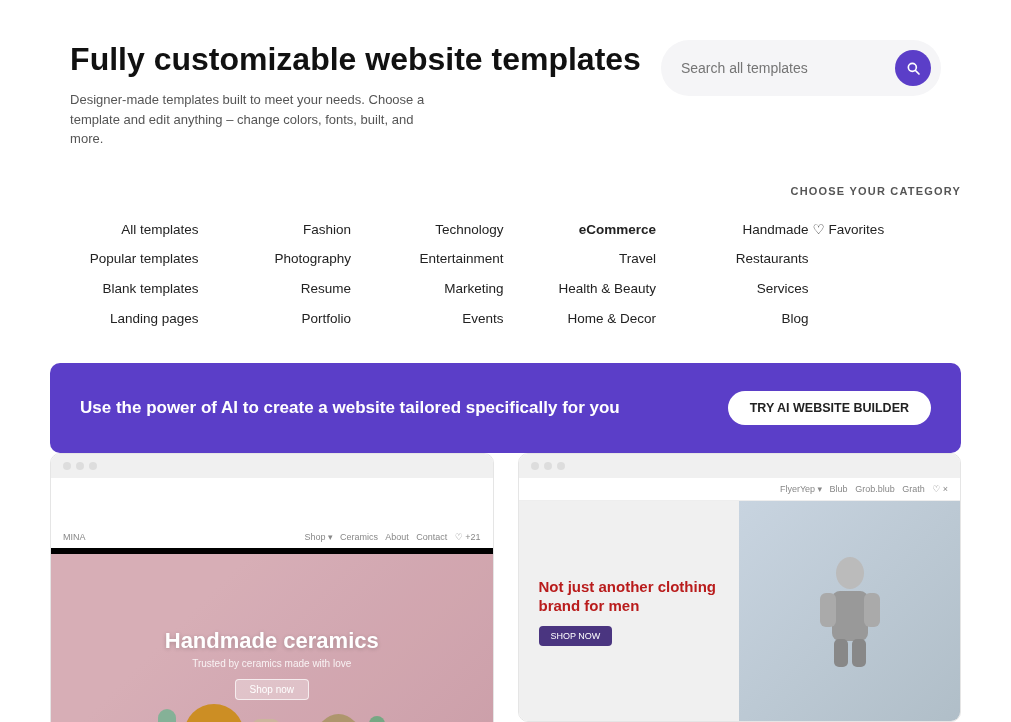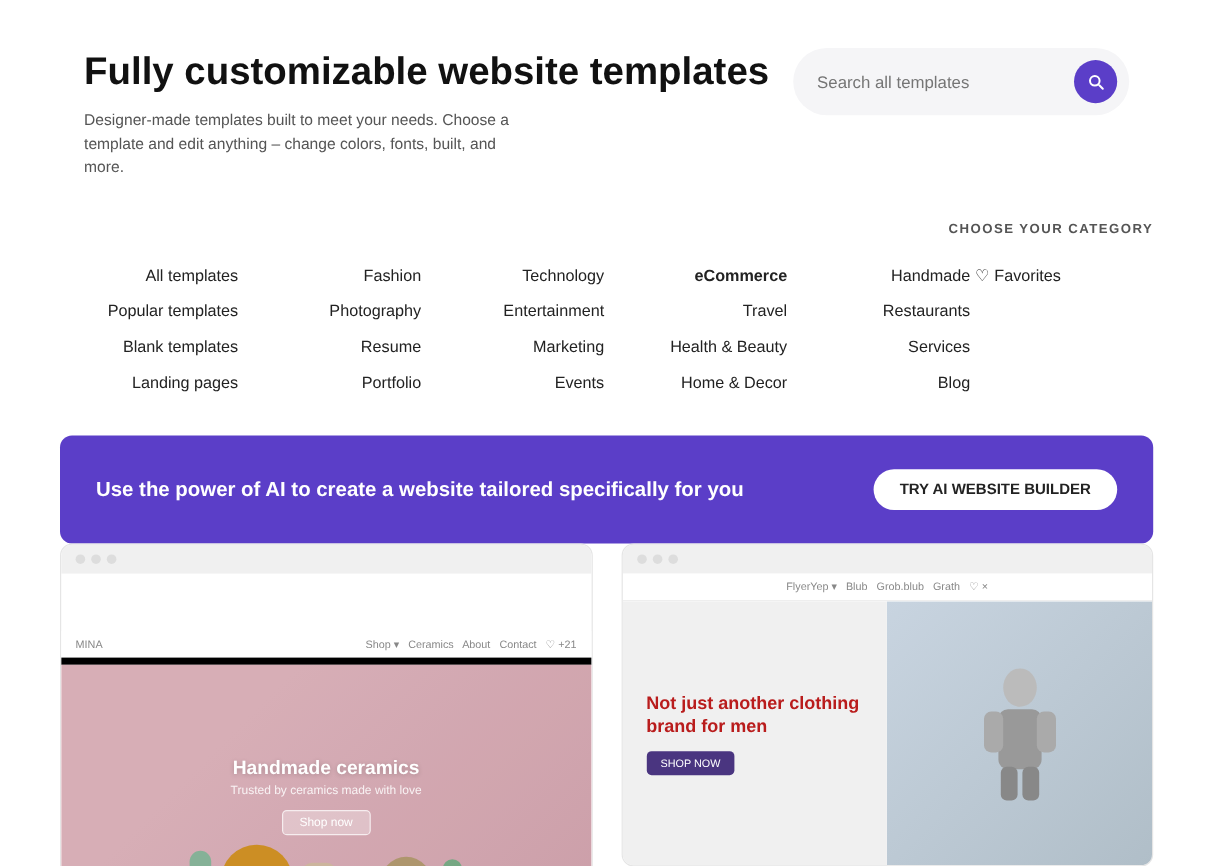--- a/index.html
+++ b/index.html
@@ -161,21 +161,21 @@
       top: 0;
       background: rgba(0,0,0,0.12);
       display: flex;
       flex-direction: column;
       align-items: center;
       justify-content: center;
       color: #fff;
       text-align: center;
     }
     .mina-overlay h2 {
-      font-size: 16px;
+      font-size: 22px;
       font-weight: 700;
       text-shadow: 0 1px 4px rgba(0,0,0,0.2);
     }
     .mina-overlay p {
       font-size: 10px;
       margin-top: 4px;
       opacity: 0.85;
     }
     
     .feyer-preview {
@@ -230,21 +230,21 @@
       font-size: 9px;
       color: #888;
       border-bottom: 6px solid #000000;
       margin-top: 48px;
     }
     .feyer-top-bar {
       background: #fff;
       padding: 6px 12px;
       display: flex;
       align-items: center;
-      justify-content: center;
+      justify-content: flex-end;
       font-size: 9px;
       color: #888;
       border-bottom: 1px solid #eee;
     }
     .template-card-wrap {
       border: 1px solid #e5e5e5;
       border-radius: 10px;
       overflow: hidden;
       cursor: pointer;
     }

